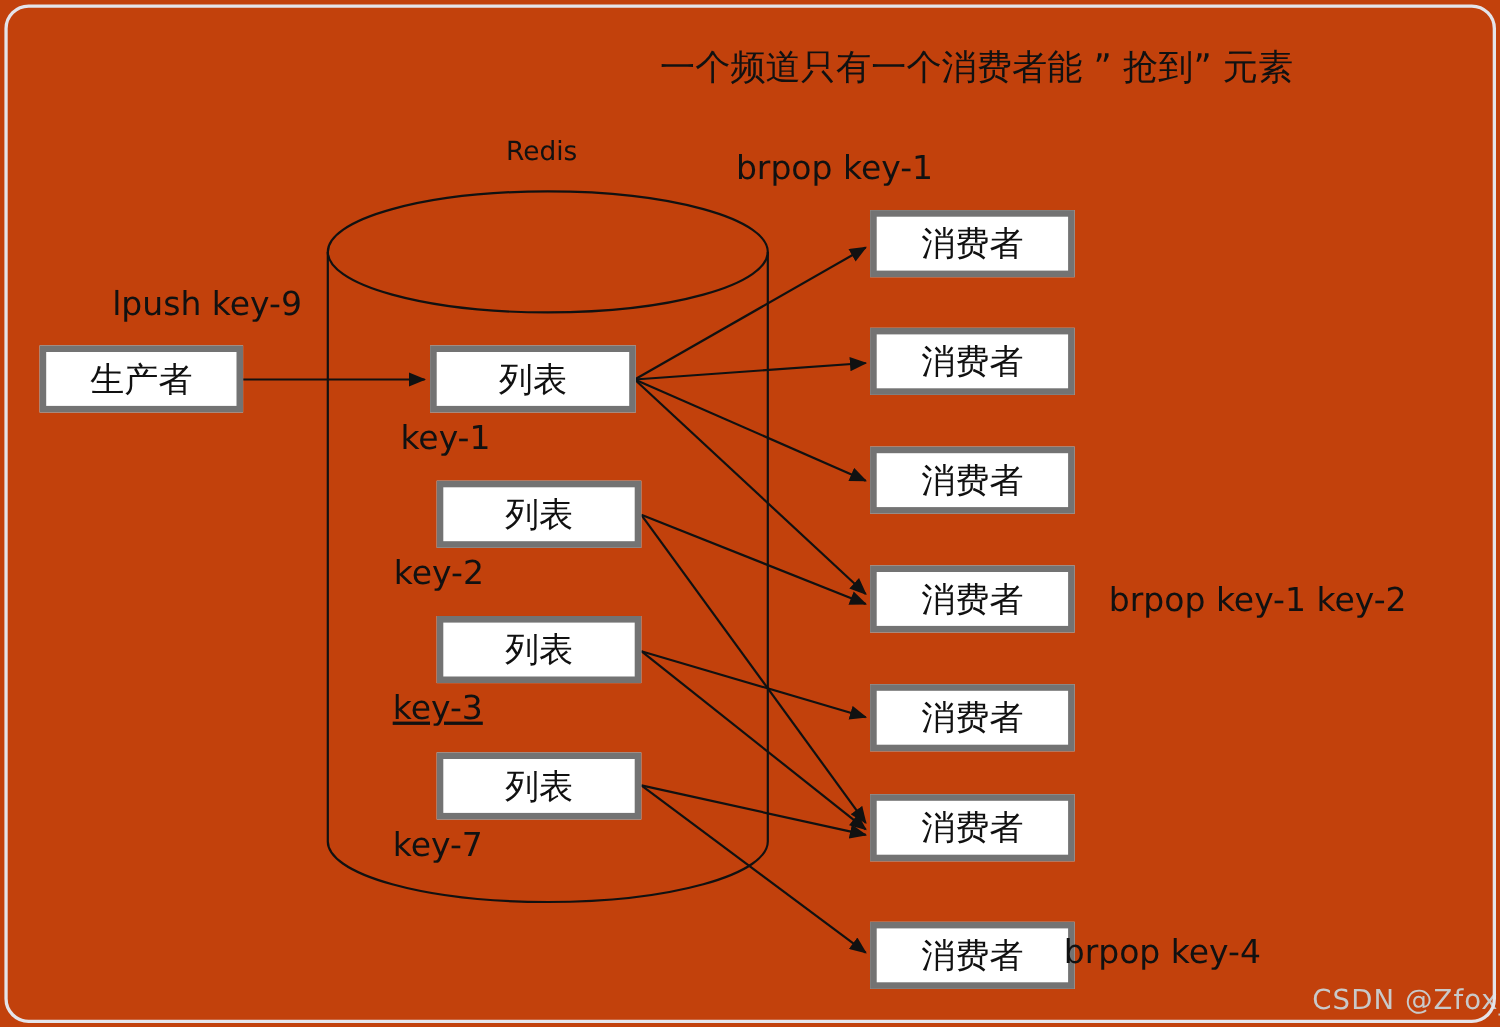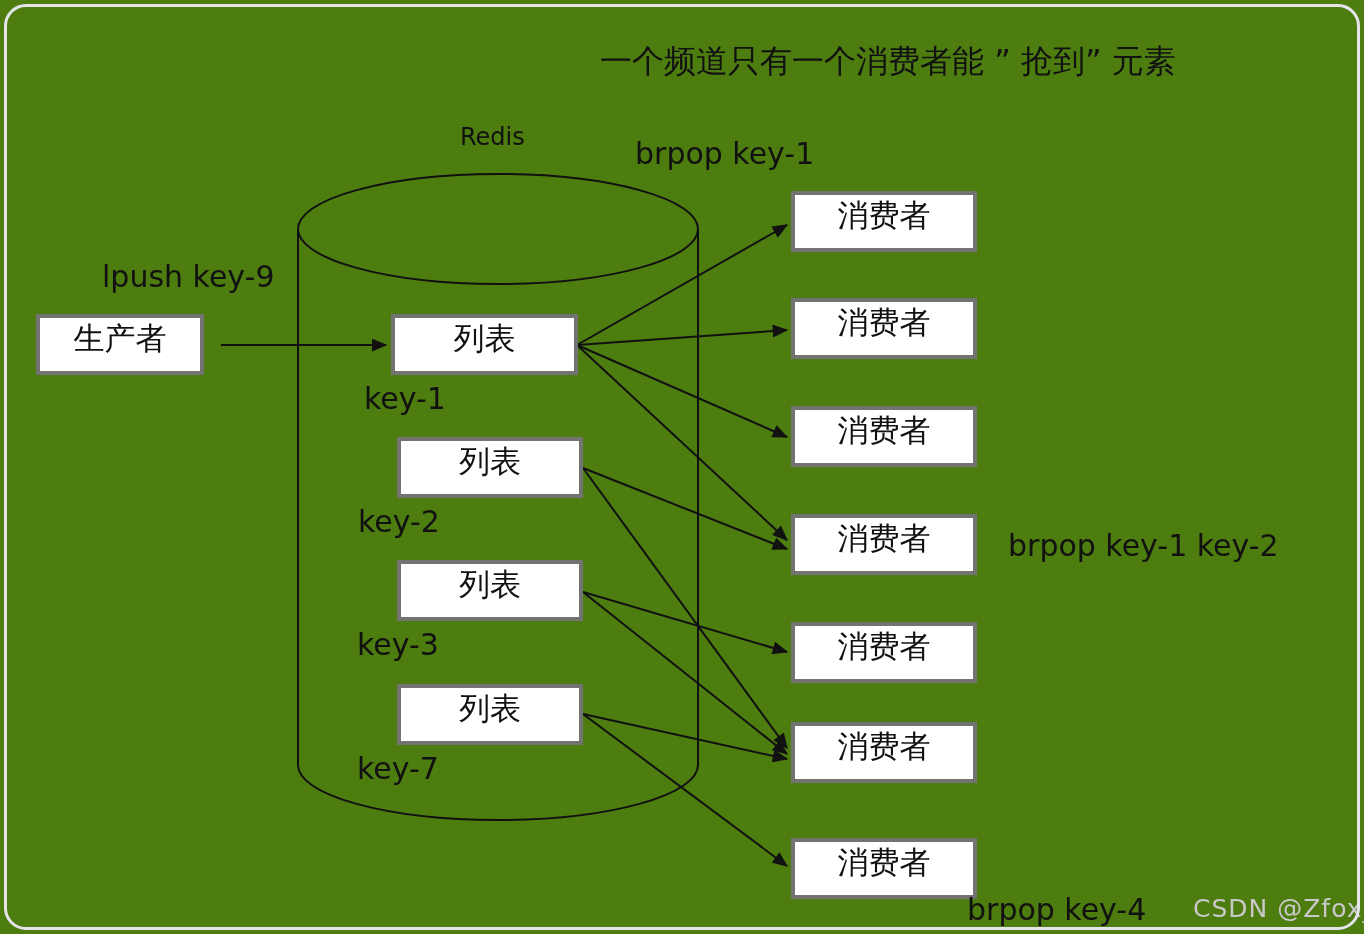--- a/index.html
+++ b/index.html
@@ -5,21 +5,21 @@
   html, body {
     margin: 0;
     padding: 0;
     background: #ffffff;
     font-family: "DejaVu Sans", "Liberation Sans", sans-serif;
   }
   .stage {
     position: relative;
     width: 1364px;
     height: 934px;
-    background: #4d7c0f;
+    background: #c2410c;
     overflow: hidden;
     color: #111111;
   }
   .frame {
     position: absolute;
     inset: 4px;
     border: 3px solid #e4e4ea;
     border-radius: 22px;
     pointer-events: none;
   }
@@ -37,23 +37,23 @@
     color: #111111;
   }
   .label.cjk-title {
     font-size: 32px;
     line-height: 38px;
   }
   .node {
     position: absolute;
     box-sizing: border-box;
     background: #ffffff;
-    border: 4px solid #737373;
+    border: 6px solid #737373;
     display: flex;
-    align-items: flex-start;
+    align-items: center;
     justify-content: center;
     font-size: 31px;
     color: #111111;
   }
   .node span { white-space: nowrap; }
   .watermark {
     position: absolute;
     left: 1193px;
     top: 894px;
     font-size: 25px;
@@ -91,42 +91,42 @@
       <line x1="583" y1="592" x2="787" y2="754" marker-end="url(#arrow)"></line>
       <line x1="583" y1="714" x2="787" y2="759" marker-end="url(#arrow)"></line>
       <line x1="583" y1="714" x2="787" y2="866" marker-end="url(#arrow)"></line>
     </g>
   </svg>
 
   <div class="label cjk-title" style="left:600px; top:42px;">一个频道只有一个消费者能 ” 抢到” 元素</div>
 
   <div class="label" style="left:460px; top:119px; font-size:24px;">Redis</div>
 
-  <div class="label" style="left:635px; top:136px;">brpop key-1</div>
+  <div class="label" style="left:669px; top:136px;">brpop key-1</div>
 
   <div class="label" style="left:102px; top:259px;">lpush key-9</div>
 
-  <div class="node" style="left:36px; top:314px; width:168px; height:61px;">
+  <div class="node" style="left:36px; top:314px; width:185px; height:61px;">
     <span>生产者</span>
   </div>
 
   <div class="node" style="left:391px; top:314px; width:187px; height:61px;">
     <span>列表</span>
   </div>
   <div class="label" style="left:352px; top:381px;margin-left:12px;">key-1</div>
 
   <div class="node" style="left:397px; top:437px; width:186px; height:61px;">
     <span>列表</span>
   </div>
   <div class="label" style="left:358px; top:504px;">key-2</div>
 
   <div class="node" style="left:397px; top:560px; width:186px; height:61px;">
     <span>列表</span>
   </div>
-  <div class="label" style="left:357px; top:627px;">key-3</div>
+  <div class="label" style="left:357px; top:627px;text-decoration:underline;">key-3</div>
 
   <div class="node" style="left:397px; top:684px; width:186px; height:61px;">
     <span>列表</span>
   </div>
   <div class="label" style="left:357px; top:751px;">key-7</div>
 
   <div class="node" style="left:791px; top:191px; width:186px; height:61px;">
     <span>消费者</span>
   </div>
   <div class="node" style="left:791px; top:298px; width:186px; height:61px;">
@@ -142,18 +142,18 @@
     <span>消费者</span>
   </div>
   <div class="node" style="left:791px; top:722px; width:186px; height:61px;">
     <span>消费者</span>
   </div>
   <div class="node" style="left:791px; top:838px; width:186px; height:61px;">
     <span>消费者</span>
   </div>
 
   <div class="label" style="left:1008px; top:528px;">brpop key-1 key-2</div>
-  <div class="label" style="left:967px; top:892px;text-align:right;">brpop key-4</div>
+  <div class="label" style="left:967px; top:848px;text-align:right;">brpop key-4</div>
 
   <div class="watermark">CSDN @Zfox_</div>
 
   <div class="frame"></div>
 </div>
 
 </body></html>

